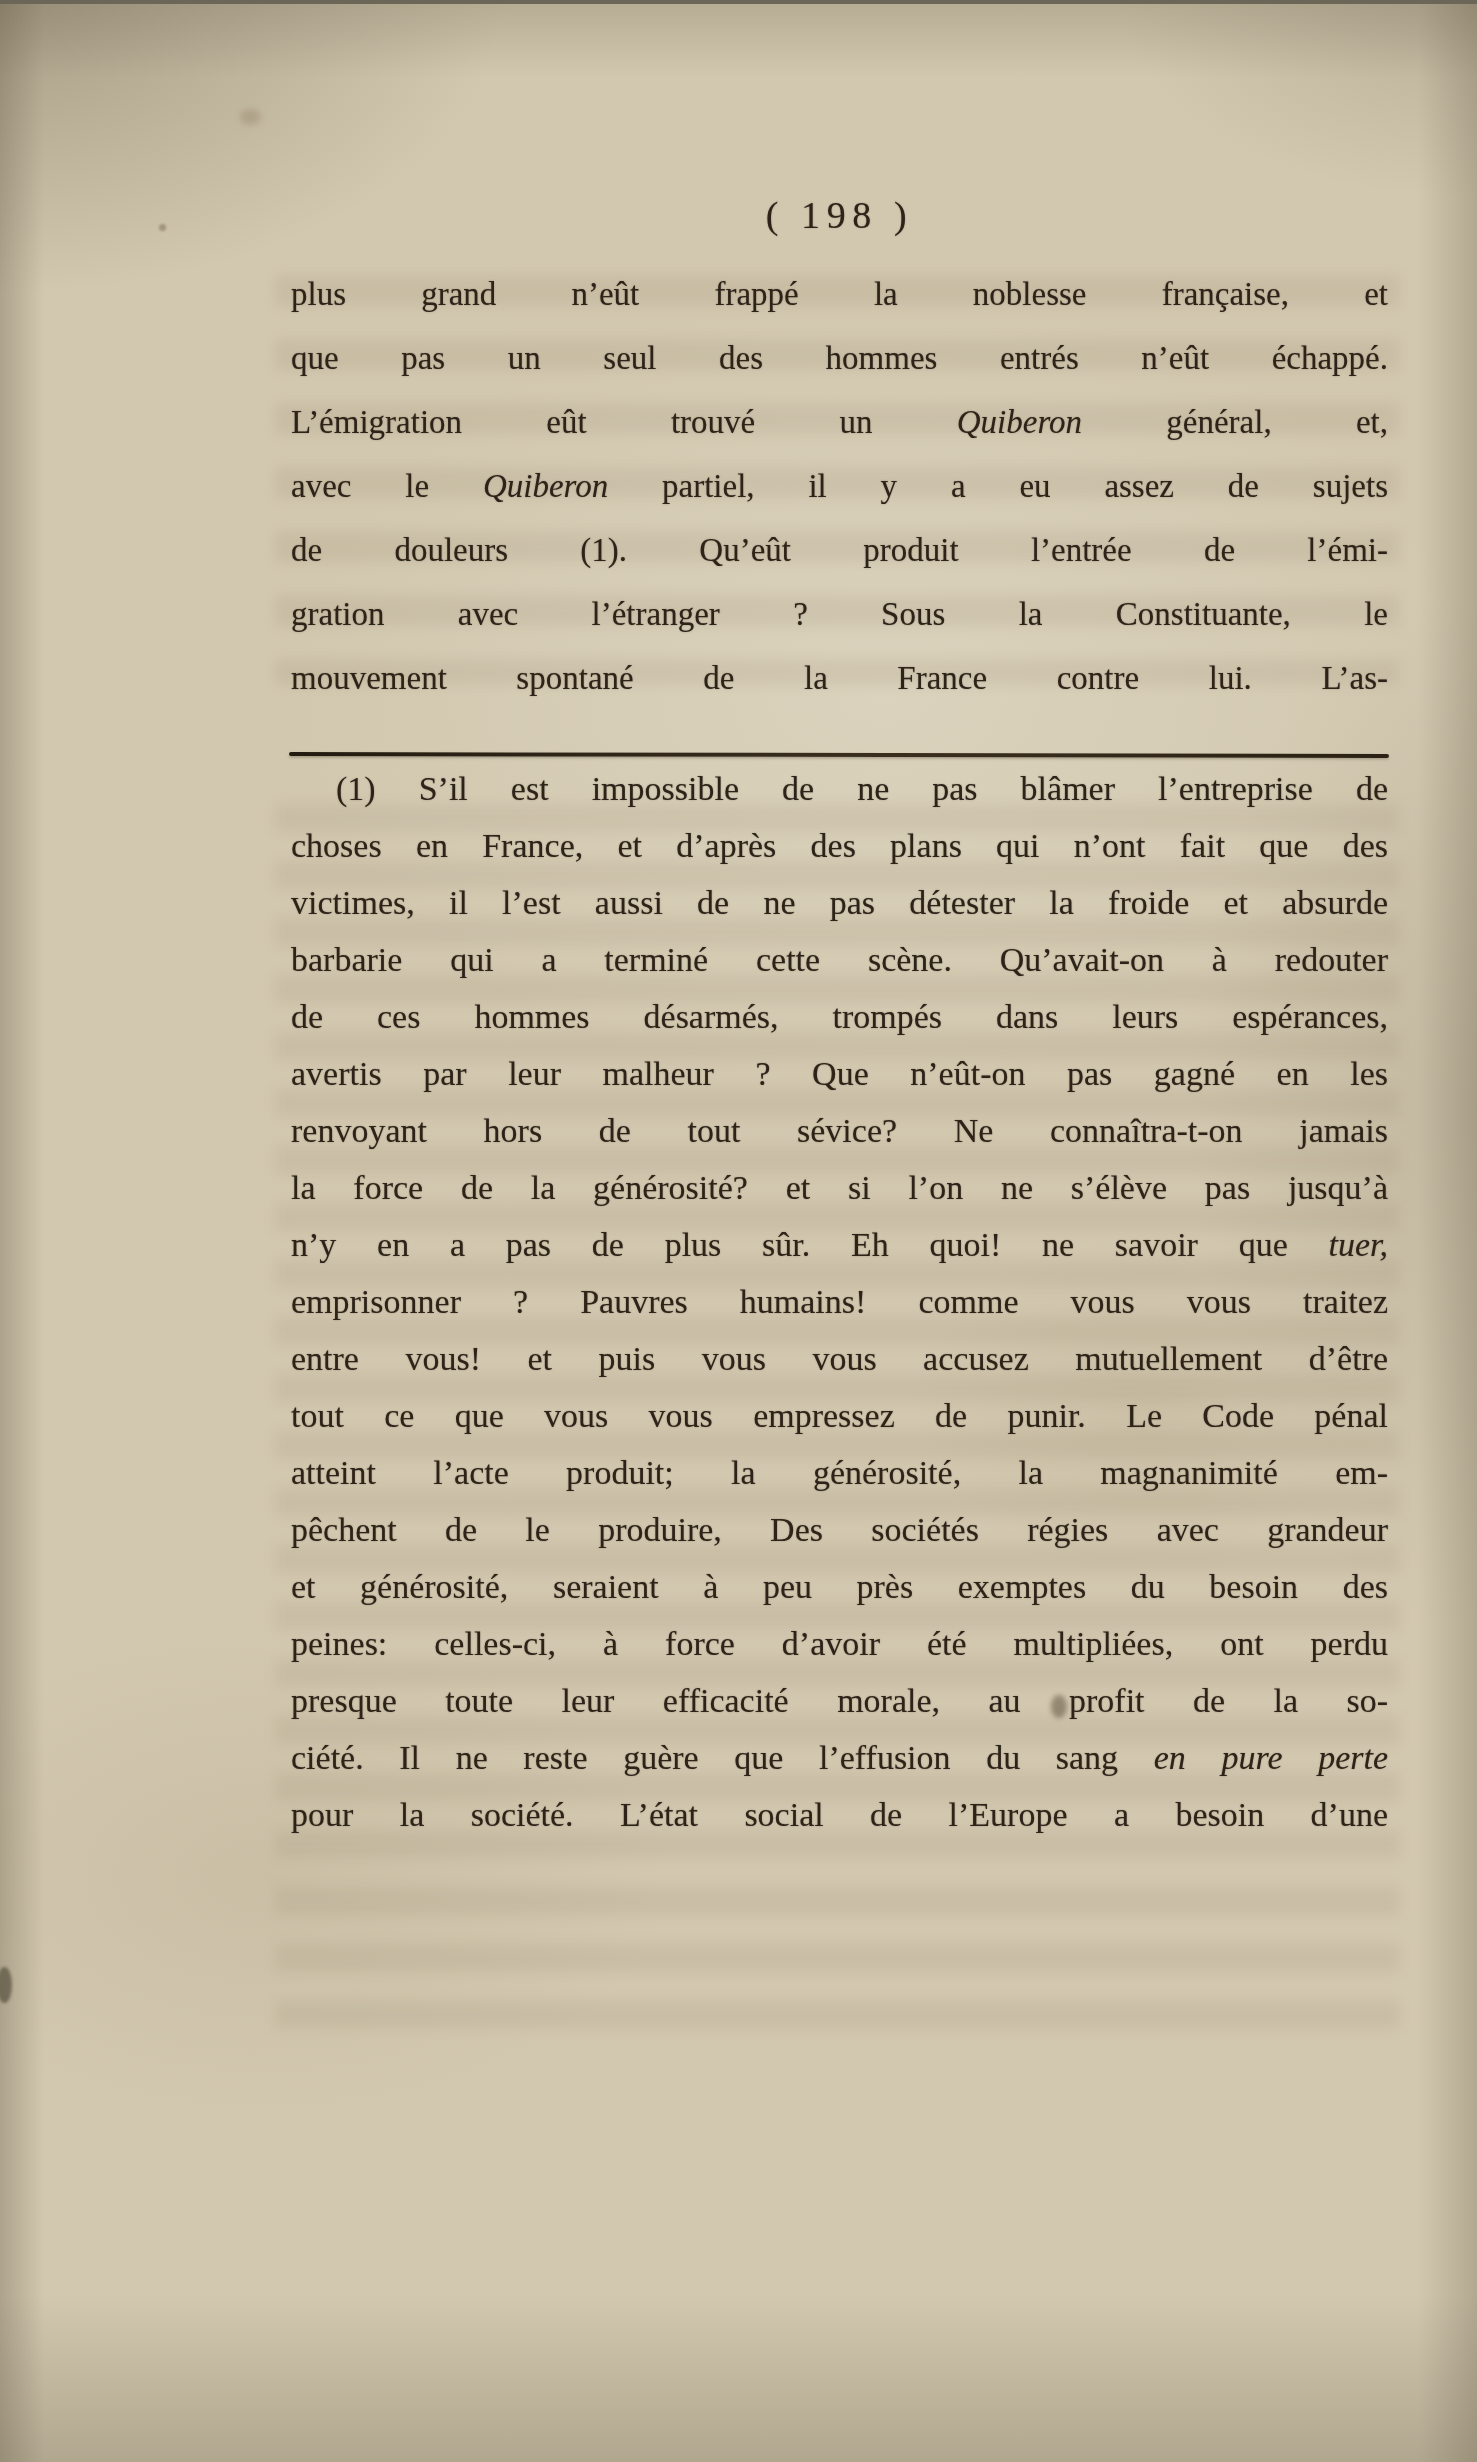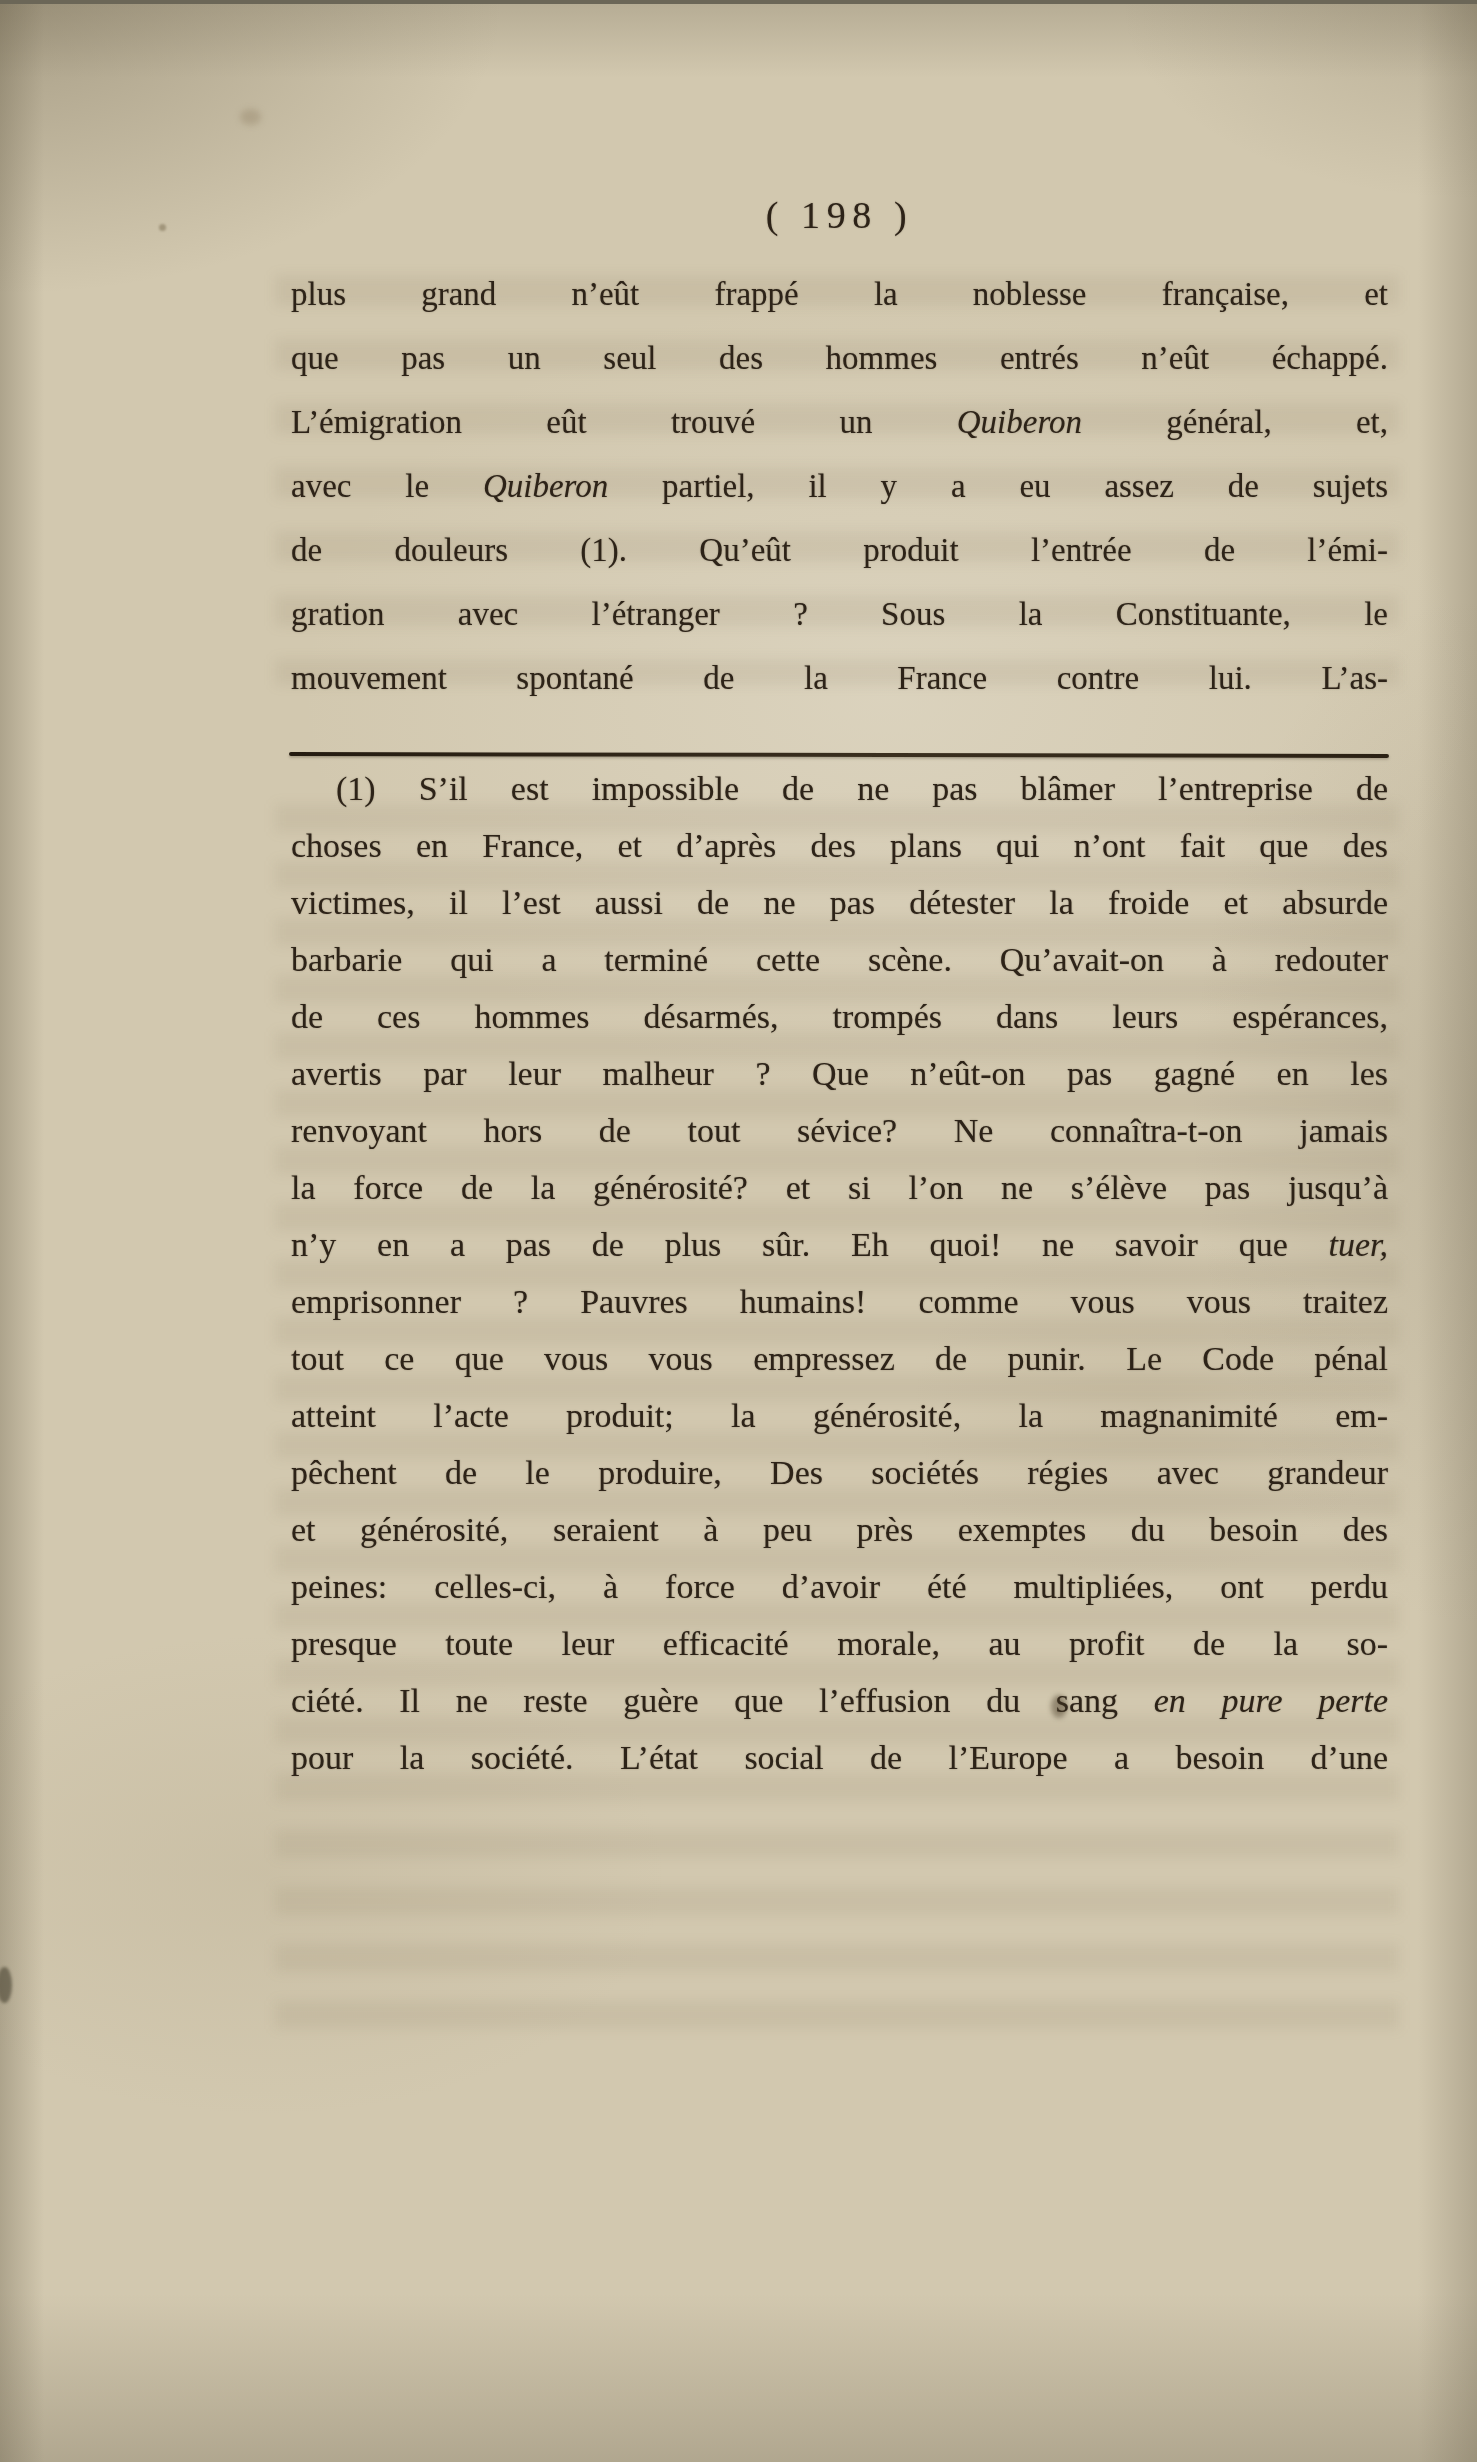--- a/index.html
+++ b/index.html
@@ -94,20 +94,21 @@
       <div class="line indent"><span class="seg">(1) S’il est impossible de ne pas blâmer l’entreprise de</span></div>
       <div class="line"><span class="seg">choses en France, et d’après des plans qui n’ont fait que des</span></div>
       <div class="line"><span class="seg">victimes, il l’est aussi de ne pas détester la froide et absurde</span></div>
       <div class="line"><span class="seg">barbarie qui a terminé cette scène. Qu’avait-on à redouter</span></div>
       <div class="line"><span class="seg">de ces hommes désarmés, trompés dans leurs espérances,</span></div>
       <div class="line"><span class="seg">avertis par leur malheur ? Que n’eût-on pas gagné en les</span></div>
       <div class="line"><span class="seg">renvoyant hors de tout sévice? Ne connaîtra-t-on jamais</span></div>
       <div class="line"><span class="seg">la force de la générosité? et si l’on ne s’élève pas jusqu’à</span></div>
       <div class="line"><span class="seg">n’y en a pas de plus sûr. Eh quoi! ne savoir que </span><span class="seg it">tuer,</span></div>
       <div class="line"><span class="seg">emprisonner ? Pauvres humains! comme vous vous traitez</span></div>
+      <div class="line"><span class="seg">entre vous! et puis vous vous accusez mutuellement d’être</span></div>
       <div class="line"><span class="seg">tout ce que vous vous empressez de punir. Le Code pénal</span></div>
       <div class="line"><span class="seg">atteint l’acte produit; la générosité, la magnanimité em-</span></div>
       <div class="line"><span class="seg">pêchent de le produire, Des sociétés régies avec grandeur</span></div>
       <div class="line"><span class="seg">et générosité, seraient à peu près exemptes du besoin des</span></div>
       <div class="line"><span class="seg">peines: celles-ci, à force d’avoir été multipliées, ont perdu</span></div>
       <div class="line"><span class="seg">presque toute leur efficacité morale, au profit de la so-</span></div>
       <div class="line"><span class="seg">ciété. Il ne reste guère que l’effusion du sang </span><span class="seg it">en pure perte</span></div>
       <div class="line"><span class="seg">pour la société. L’état social de l’Europe a besoin d’une</span></div>
     </div>
 

